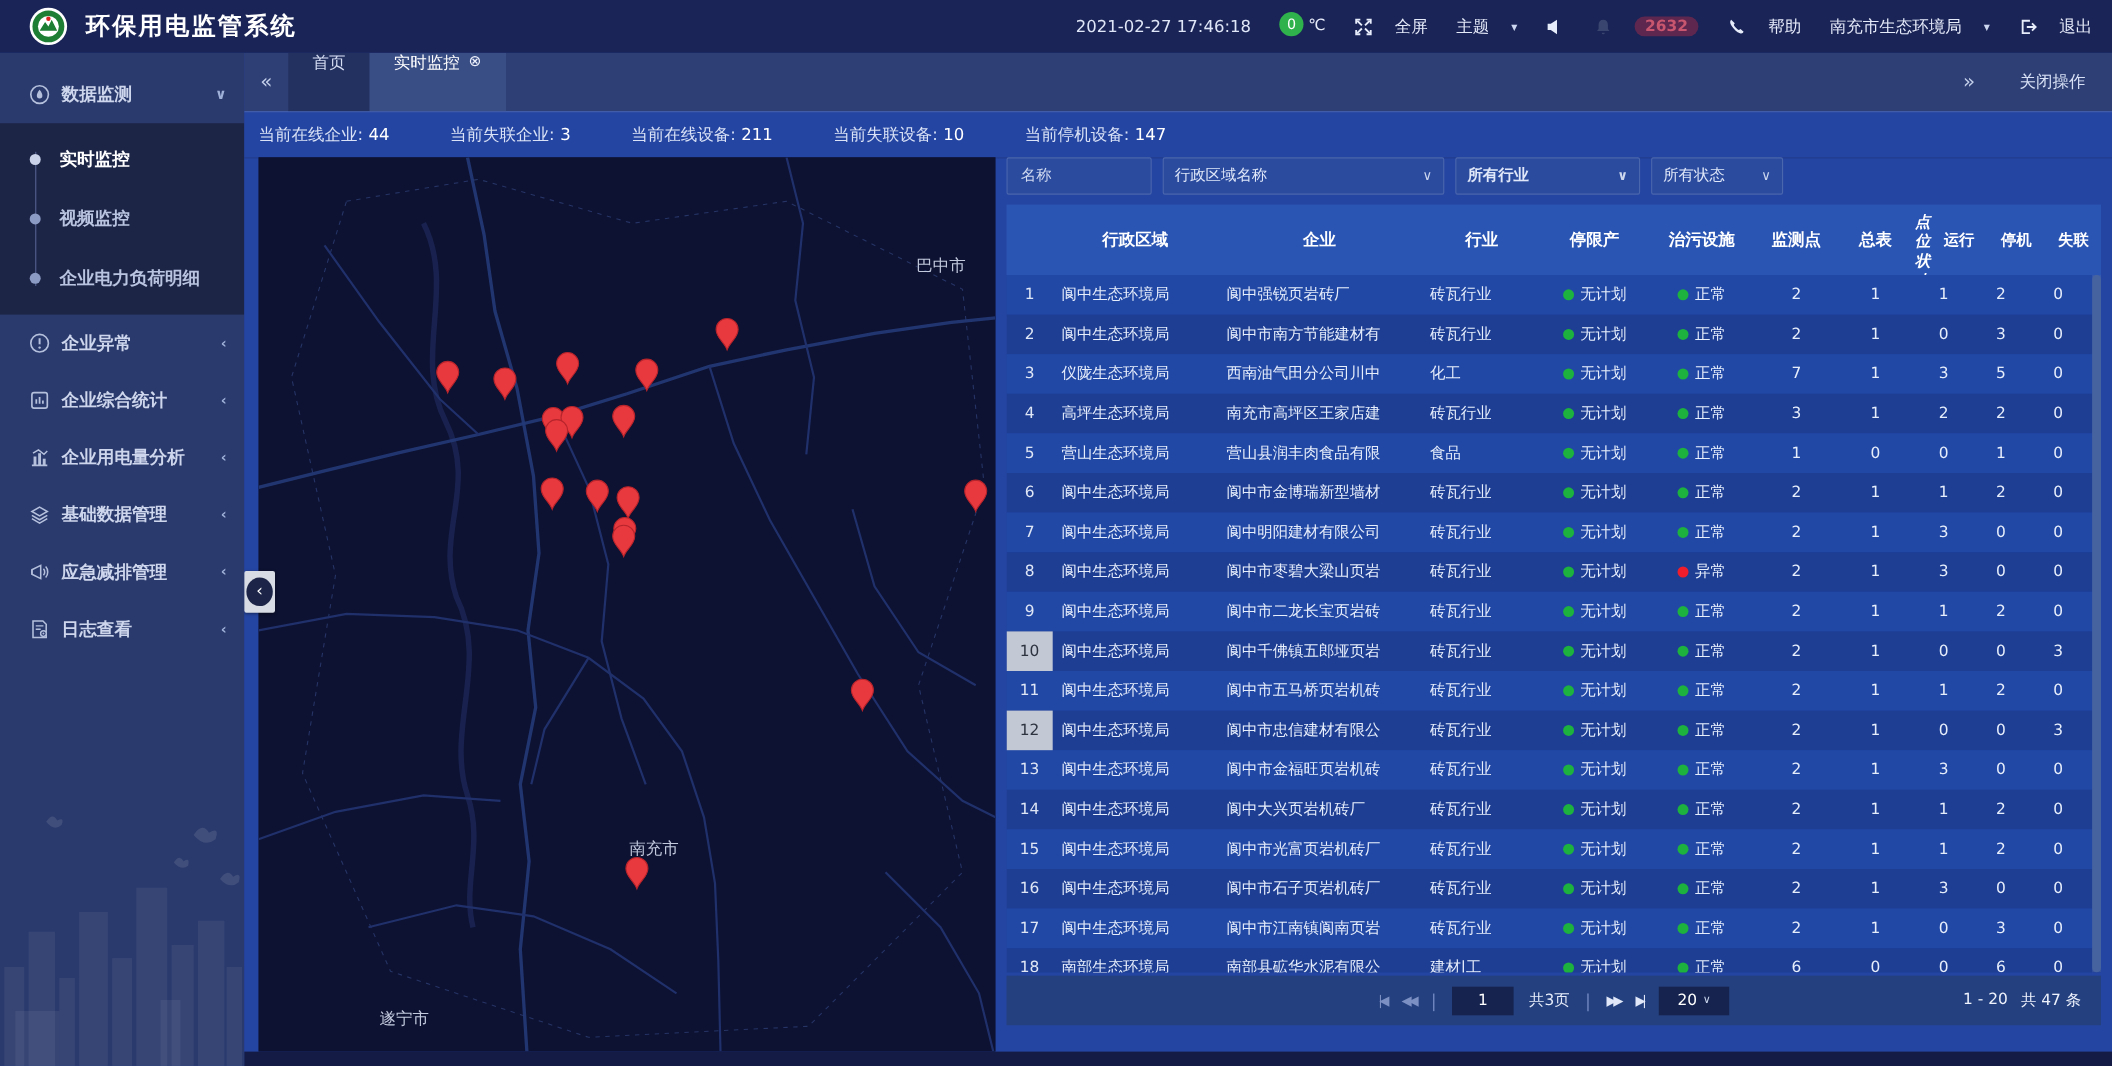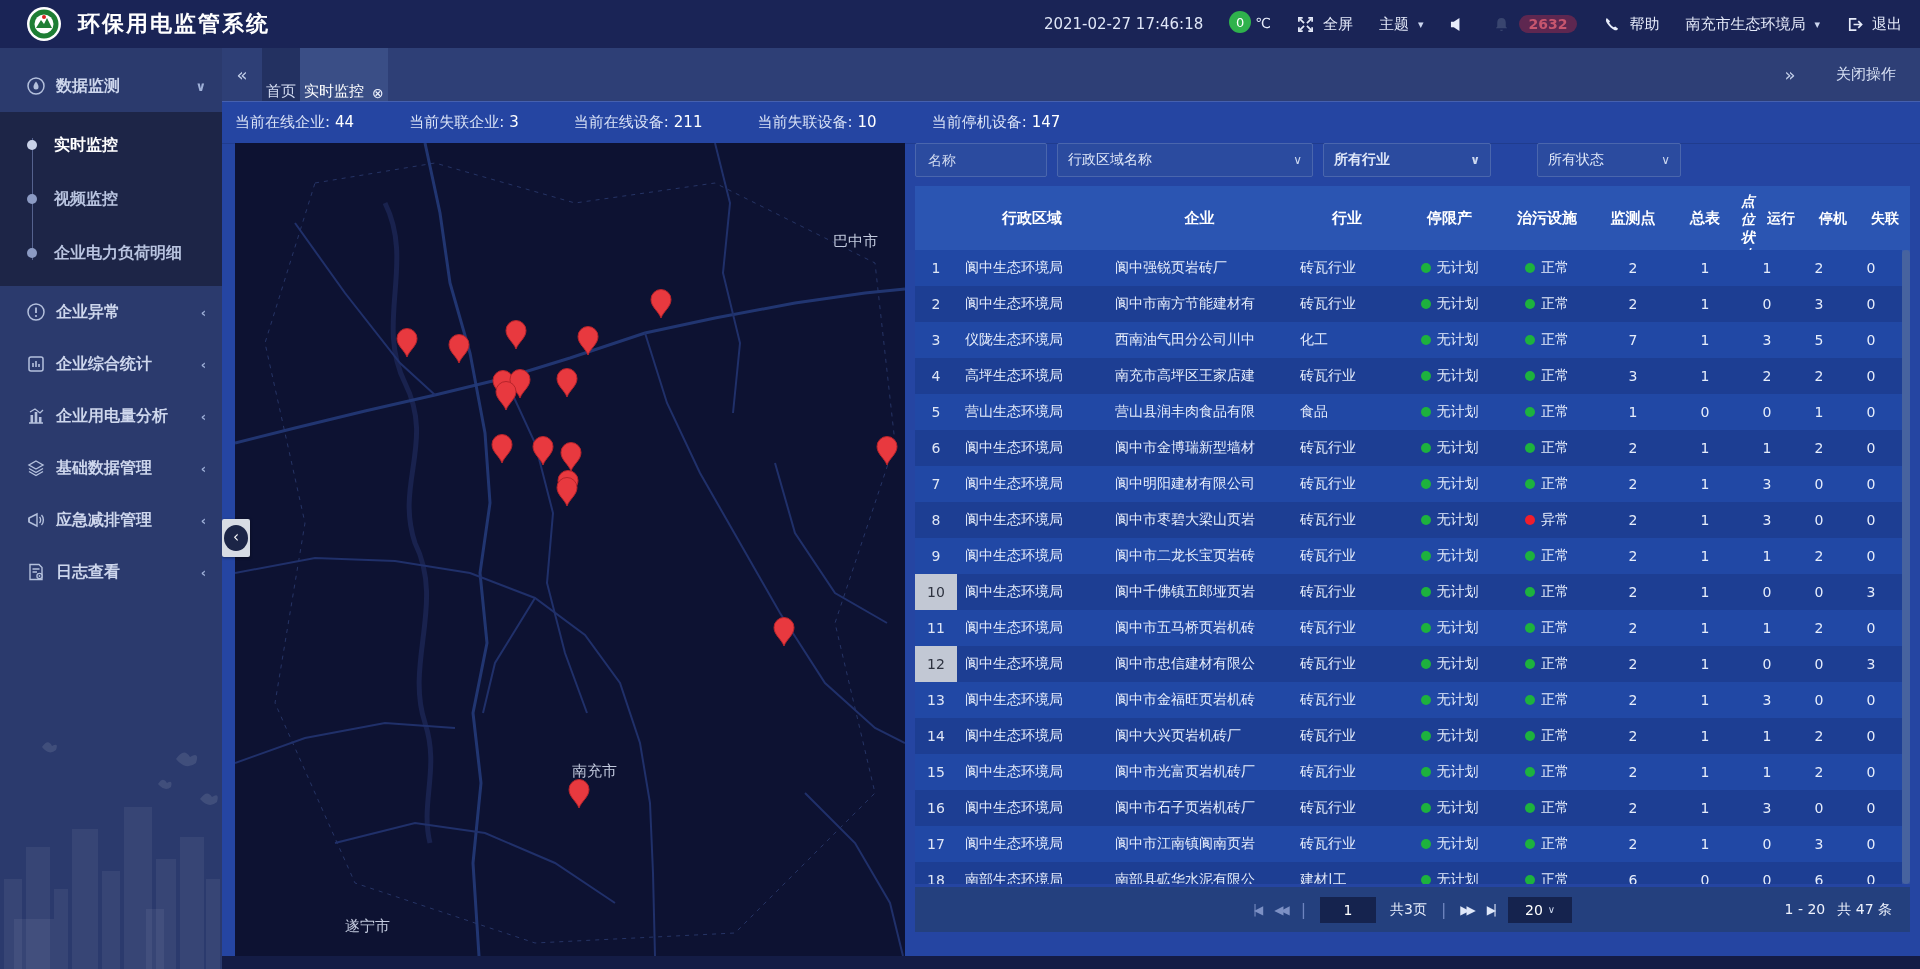--- a/index.html
+++ b/index.html
@@ -10,42 +10,42 @@
   }
   
   .topbar{position:absolute;left:0;top:0;width:1920px;height:48px;background:#1a2456;display:flex;align-items:center;z-index:30;}
   .logo{width:36px;height:36px;margin-left:26px;flex:0 0 auto;}
   .app-title{margin-left:16px;font-size:22px;font-weight:bold;color:#fff;letter-spacing:2px;}
   .top-right{margin-left:auto;display:flex;align-items:center;gap:26px;padding-right:18px;font-size:15px;color:#e6ebfa;}
   .datetime{font-size:15px;color:#dfe6f7;}
   .temp-wrap{display:flex;align-items:flex-start;gap:4px;}
   .temp-circle{width:22px;height:22px;border-radius:50%;background:#2fb24c;color:#fff;font-size:13px;display:flex;align-items:center;justify-content:center;margin-top:-4px;}
   .temp-unit{font-size:14px;color:#e6ebfa;}
-  .tb-item{display:flex;align-items:center;gap:9px;cursor:pointer;white-space:nowrap;}
+  .tb-item{display:flex;align-items:center;gap:20px;cursor:pointer;white-space:nowrap;}
   .caret{font-size:11px;color:#cdd6ef;}
   .badge-pill{background:#5e2750;color:#c7566e;font-size:14px;font-weight:bold;border-radius:9px;padding:1px 10px;}
   .ticon{width:17px;height:17px;display:block;}
   
   .sidebar{position:absolute;left:0;top:48px;width:222px;height:921px;background:#2b3a6d;z-index:20;overflow:hidden;font-weight:bold;}
   .menu-section{height:52px;display:flex;align-items:center;padding:0 16px 0 26px;color:#cdd6ec;font-size:16px;cursor:pointer;position:relative;}
   .menu-section.first{margin-top:12px;}
   .mi-icon{width:20px;height:20px;margin-right:10px;flex:0 0 auto;opacity:.9;}
   .mi-label{flex:1;}
   .mi-caret{font-size:13px;color:#9fb0d8;}
   .submenu{background:#1d2547;position:relative;padding:6px 0;}
   .submenu::before{content:"";position:absolute;left:32px;top:26px;bottom:26px;width:1px;background:#55628e;}
   .sub-item{height:54px;display:flex;align-items:center;padding-left:54px;font-size:16px;color:#b9c4e0;cursor:pointer;position:relative;}
   .sub-item .sub-dot{position:absolute;left:27px;top:50%;margin-top:-5px;width:10px;height:10px;border-radius:50%;background:#8c9bc4;}
   .sub-item.active{color:#ffffff;}
   .sub-item.active .sub-dot{background:#c9d2e8;}
   .skyline{position:absolute;left:0;bottom:0;width:222px;height:240px;}
   
   .tabbar{position:absolute;left:222px;top:48px;width:1698px;height:53px;background:#2e3f76;display:flex;align-items:stretch;z-index:15;}
   .tab-scroll{width:40px;display:flex;align-items:center;justify-content:center;color:#c3cfe9;font-size:18px;cursor:pointer;}
-  .tab{padding:0 4px;display:flex;align-items:flex-end;gap:8px;font-size:15px;color:#d5ddf2;cursor:pointer;background:#233161;}
+  .tab{padding:0 22px;display:flex;align-items:flex-start;gap:8px;font-size:15px;color:#d5ddf2;cursor:pointer;background:#233161;}
   .tab.active{background:#3a4e86;color:#ffffff;}
   .tab-close{font-size:14px;color:#eef2fd;}
   .tabbar-right{margin-left:auto;display:flex;align-items:center;gap:26px;padding-right:24px;color:#d8e1f5;font-size:15px;}
   
   .content{position:absolute;left:222px;top:101px;width:1698px;height:868px;background:#2545a2;border-top:1px solid rgba(255,255,255,.15);}
   .statsbar{height:41px;display:flex;align-items:center;padding-left:13px;gap:55px;font-size:15px;border-bottom:1px solid rgba(0,0,0,.12);}
   .stat .lab{color:#d9e2f6;}
   .stat .val{color:#ffffff;margin-left:5px;}
   
   .map-panel{position:absolute;left:13px;top:41px;width:670px;height:813px;background:#0d1232;overflow:hidden;}
@@ -61,21 +61,21 @@
   
   .right-panel{position:absolute;left:693px;top:41px;width:995px;height:813px;display:flex;flex-direction:column;}
   .filters{height:34px;display:flex;gap:10px;margin-bottom:9px;font-size:14px;}
   .f-box{background:#2b4b9f;border:1px solid #4a66ad;border-radius:2px;height:34px;box-sizing:border-box;display:flex;align-items:center;padding:0 10px;color:#dfe7f8;}
   .f-input{width:132px;}
   .f-input input{background:transparent;border:none;outline:none;color:#dfe7f8;font-size:14px;width:100%;font-family:inherit;}
   .f-input input::placeholder{color:#cfd9ef;opacity:1;}
   .f-select{justify-content:space-between;cursor:pointer;}
   .f-sel-region{width:256px;}
   .f-sel-industry{width:168px;font-weight:bold;}
-  .f-sel-status{width:144px;margin-left:36px;}
+  .f-sel-status{width:120px;}
   .f-arrow{color:#cdd8ef;font-size:12px;margin-left:8px;}
   
   .thead{height:64px;background:#2b55b2;display:flex;align-items:stretch;font-size:15px;font-weight:bold;color:#ffffff;}
   .th{display:flex;align-items:center;justify-content:center;}
   .th-group{width:156px;display:flex;flex-direction:row;justify-content:space-between;padding:7px 0 6px 0;box-sizing:border-box;}
   .group-label{text-align:center;font-style:italic;font-size:14px;}
   .th-sub{display:flex;}
   .th-sub .th{font-weight:bold;font-size:14px;}
   .col-num{width:42px;}
   .col-region{width:150px;}

